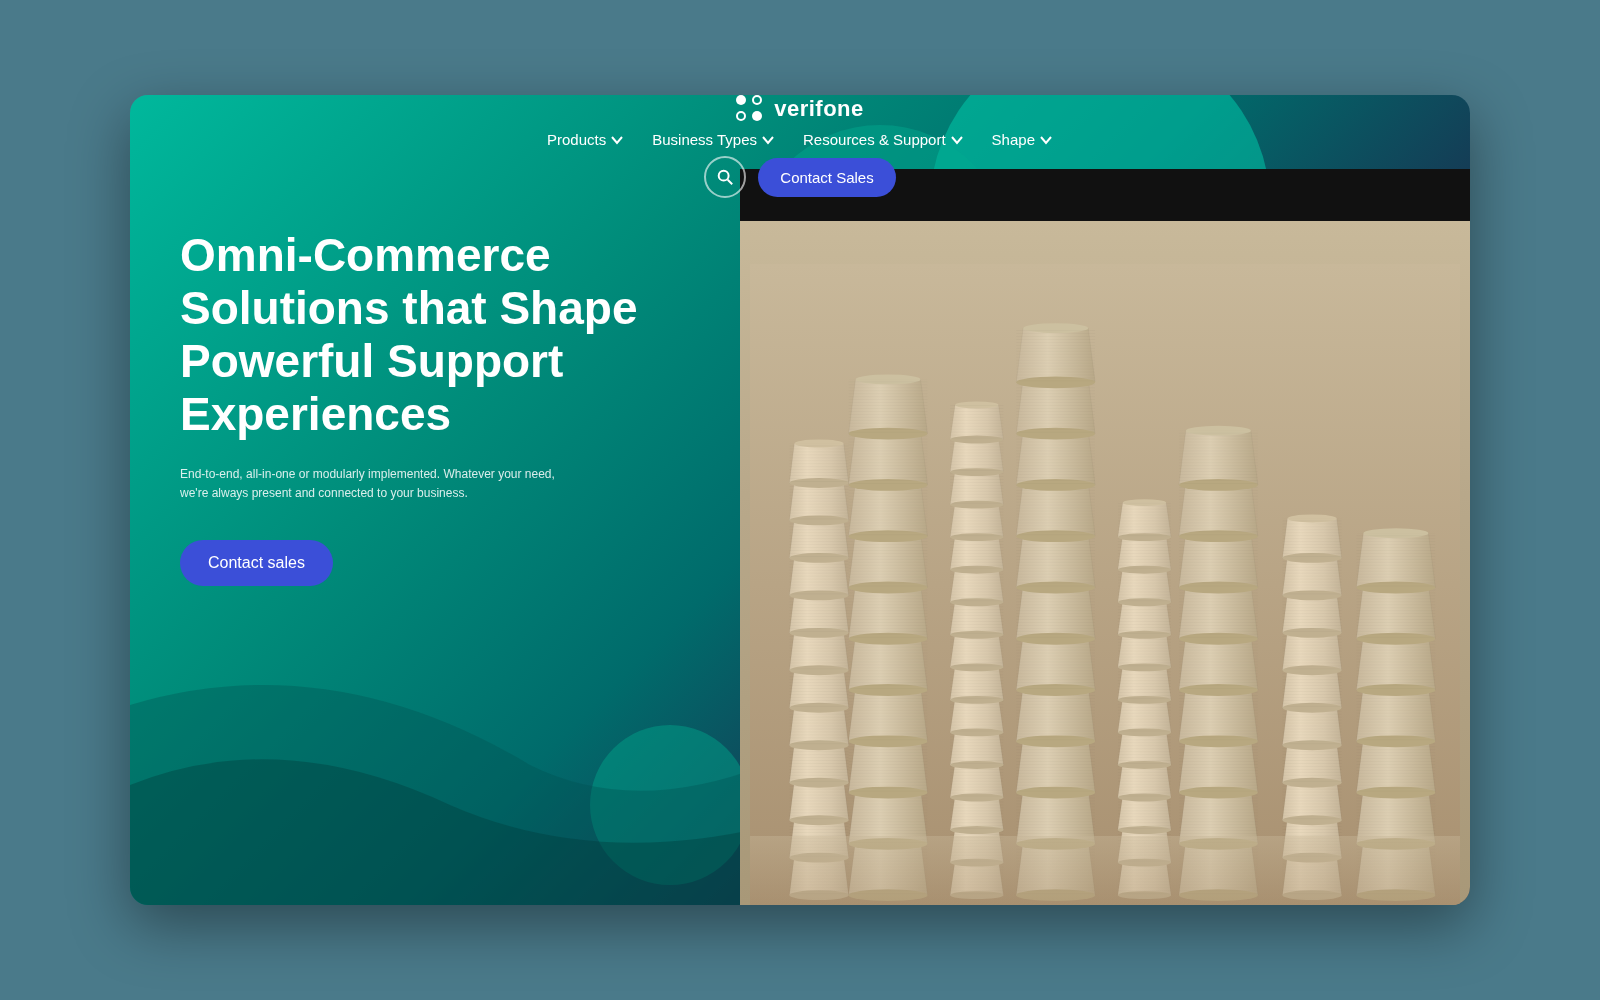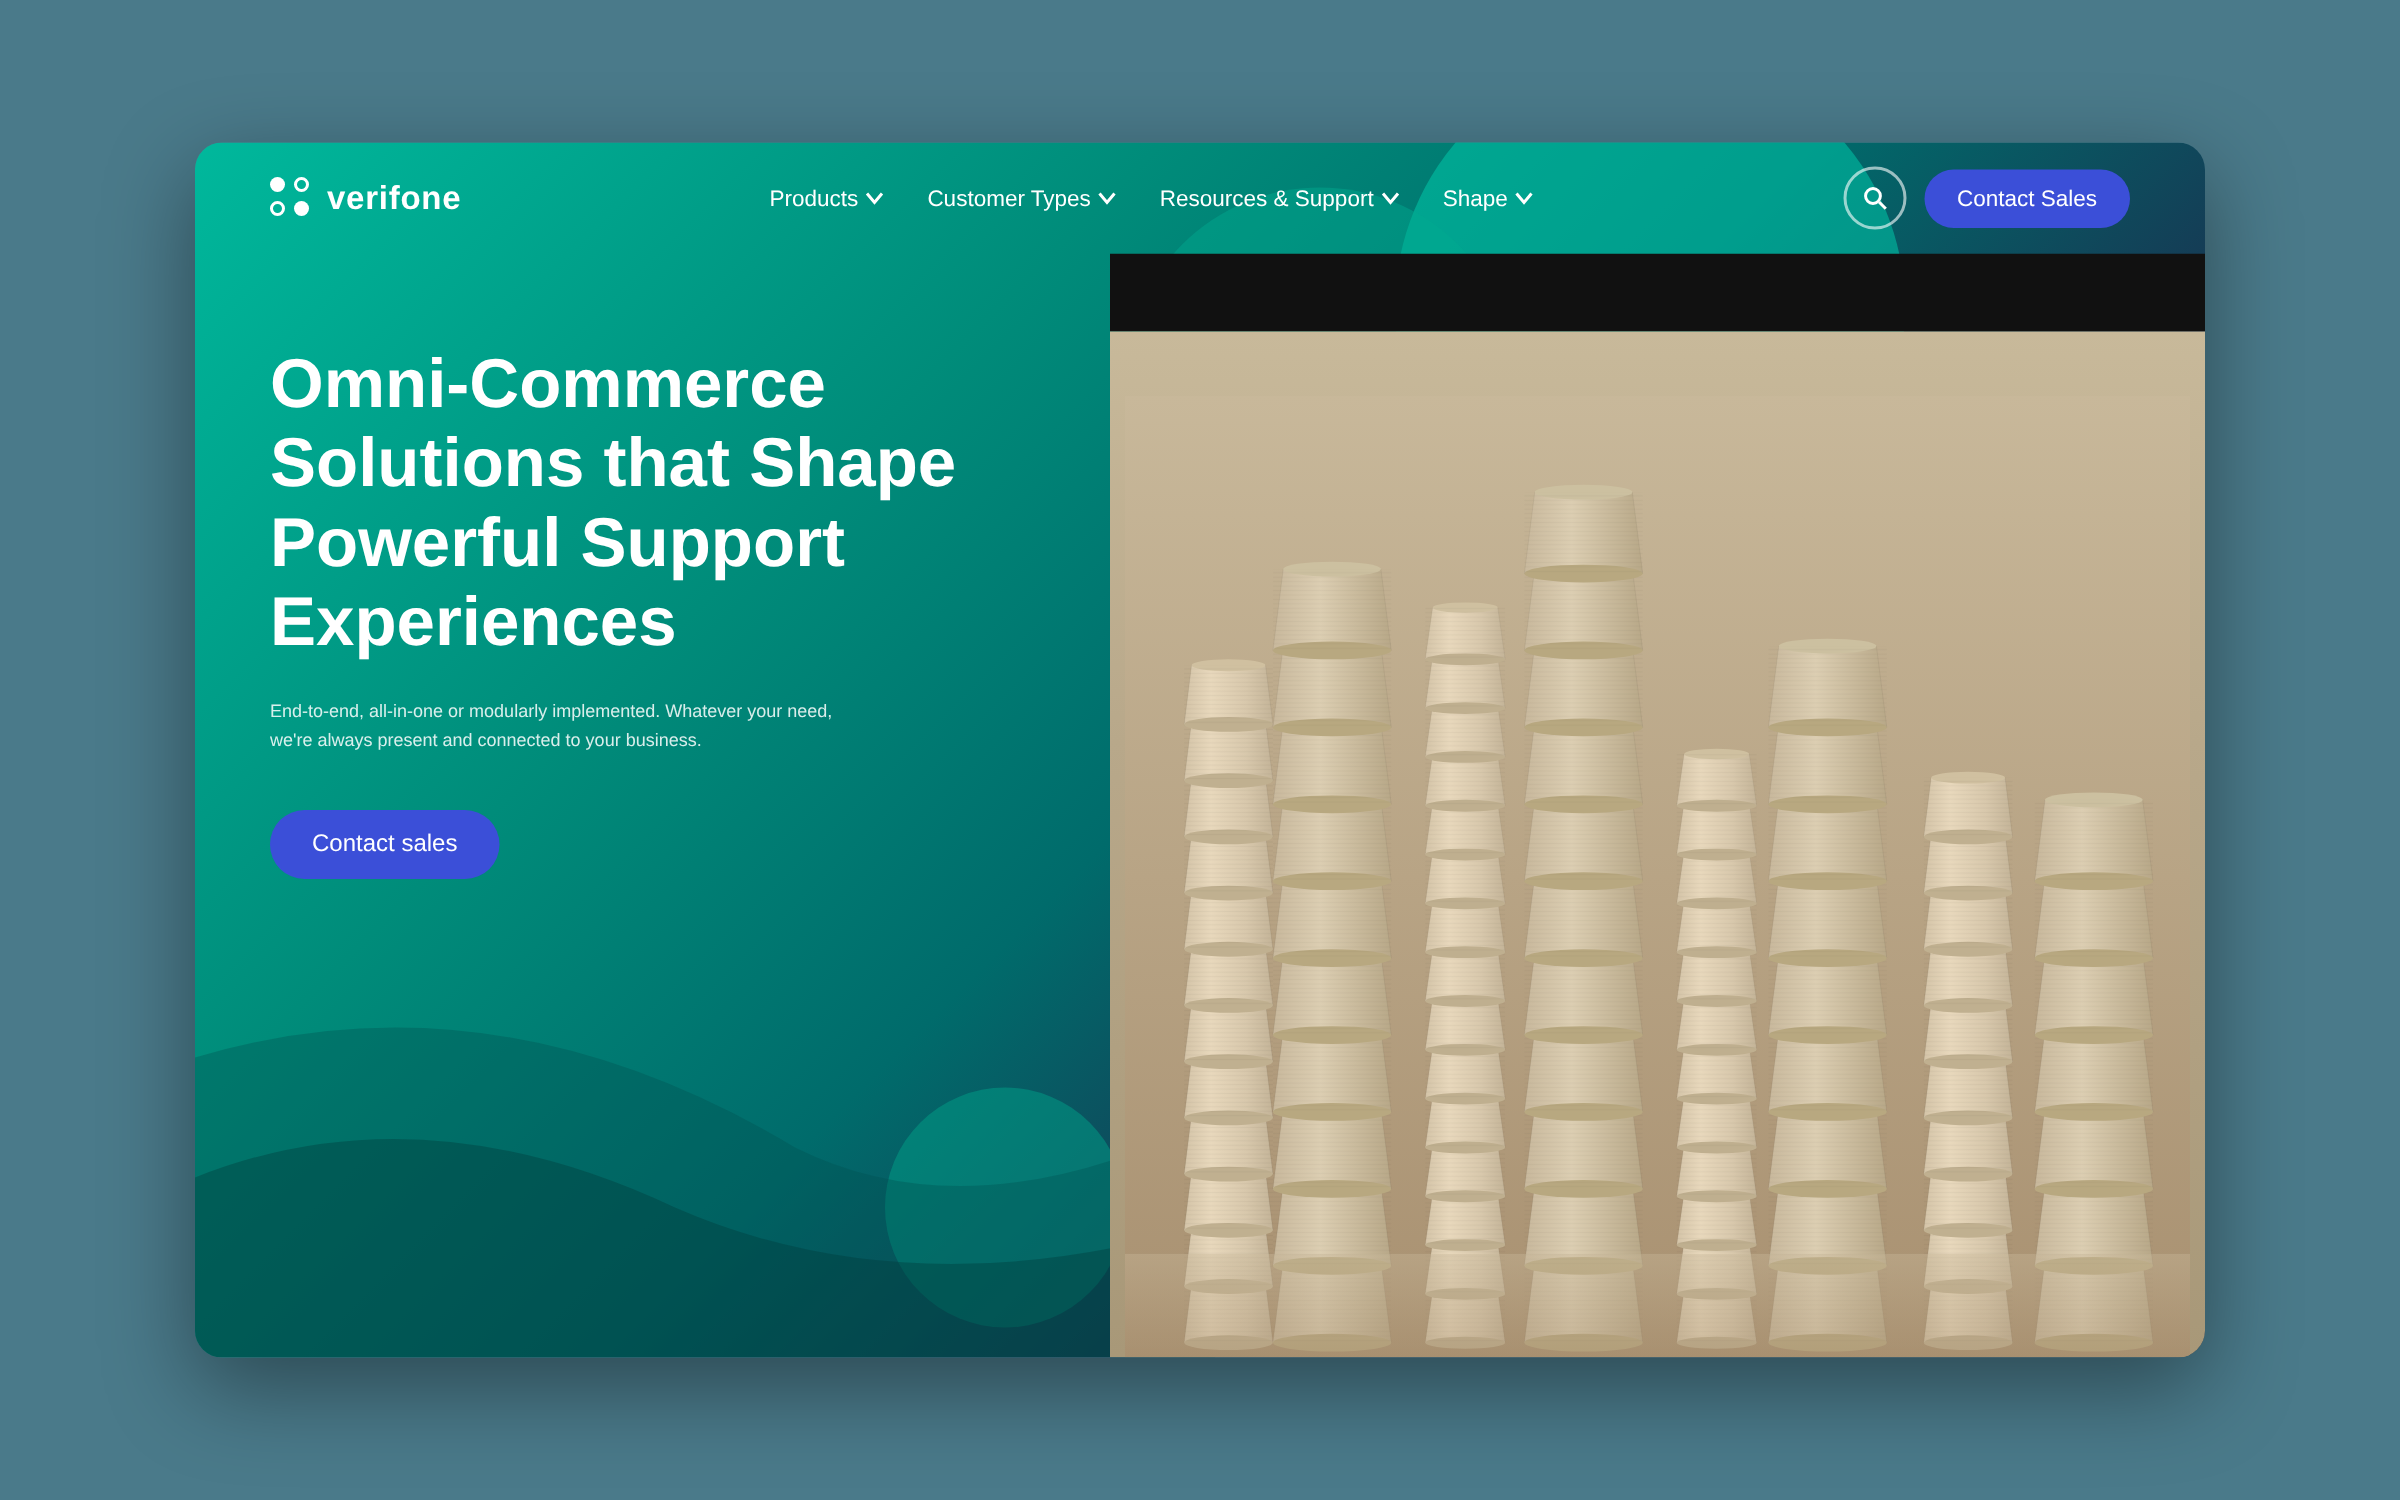--- a/index.html
+++ b/index.html
@@ -79,20 +79,21 @@
 
     
     .navbar {
       position: relative;
       z-index: 10;
       display: flex;
       align-items: center;
       padding: 0 50px;
       height: 74px;
       justify-content: space-between;
+      flex-direction: column;
     }
 
     .logo-area {
       display: flex;
       align-items: center;
       gap: 10px;
     }
 
     .logo-dots {
       display: grid;
@@ -281,21 +282,21 @@
     </div>
 
     <div class="nav-links">
       <div class="nav-item">
         <span>Products</span>
         <svg class="chevron" viewBox="0 0 14 14">
           <polyline points="2,4 7,10 12,4"></polyline>
         </svg>
       </div>
       <div class="nav-item">
-        <span>Customer Types</span>
+        <span>Business Types</span>
         <svg class="chevron" viewBox="0 0 14 14">
           <polyline points="2,4 7,10 12,4"></polyline>
         </svg>
       </div>
       <div class="nav-item">
         <span>Resources &amp; Support</span>
         <svg class="chevron" viewBox="0 0 14 14">
           <polyline points="2,4 7,10 12,4"></polyline>
         </svg>
       </div>

